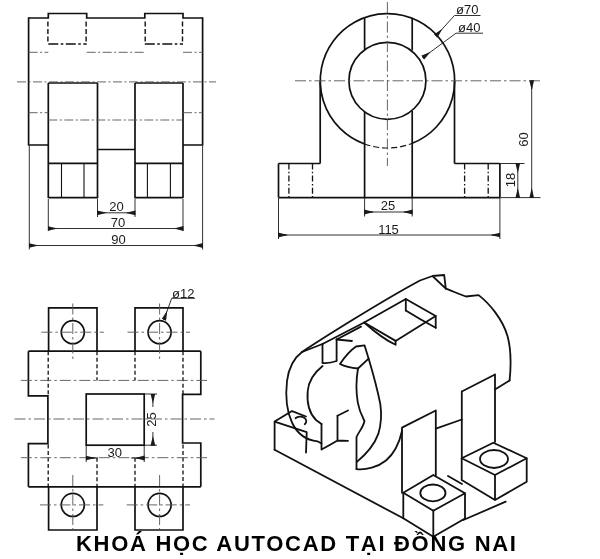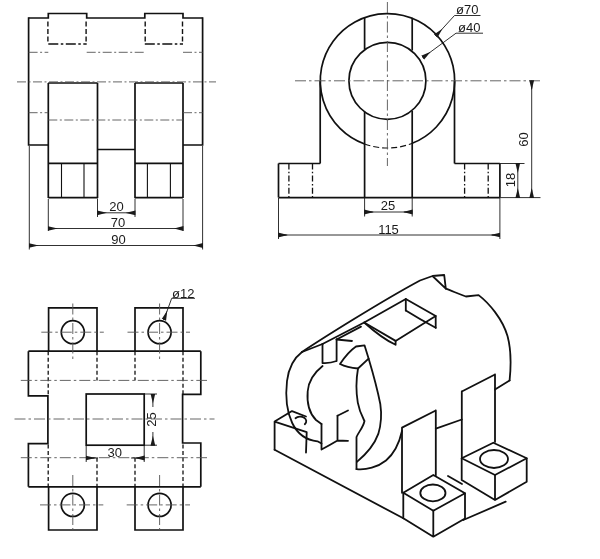--- a/index.html
+++ b/index.html
@@ -225,13 +225,14 @@
 
   <path d="M292,411.1 L274.6,421.6 L306.7,432.2 M274.6,421.6 V449.7 M306.7,432.2 L306,452.5 M292,411.1 L306,416.5"></path>
   <path d="M295.5,418.2 A6,4.5 0 0 1 304.8,424.2"></path>
 
   <path d="M274.6,449.7 L403.3,518.3"></path>
   <path d="M463.3,520 L505.7,501.7"></path>
   <path d="M448,476 L462,484"></path>
 </g>
 
 </svg>
+<div class="banner">KHOÁ HỌC AUTOCAD TẠI ĐỒNG NAI</div>
 </div>
 
 </body></html>

